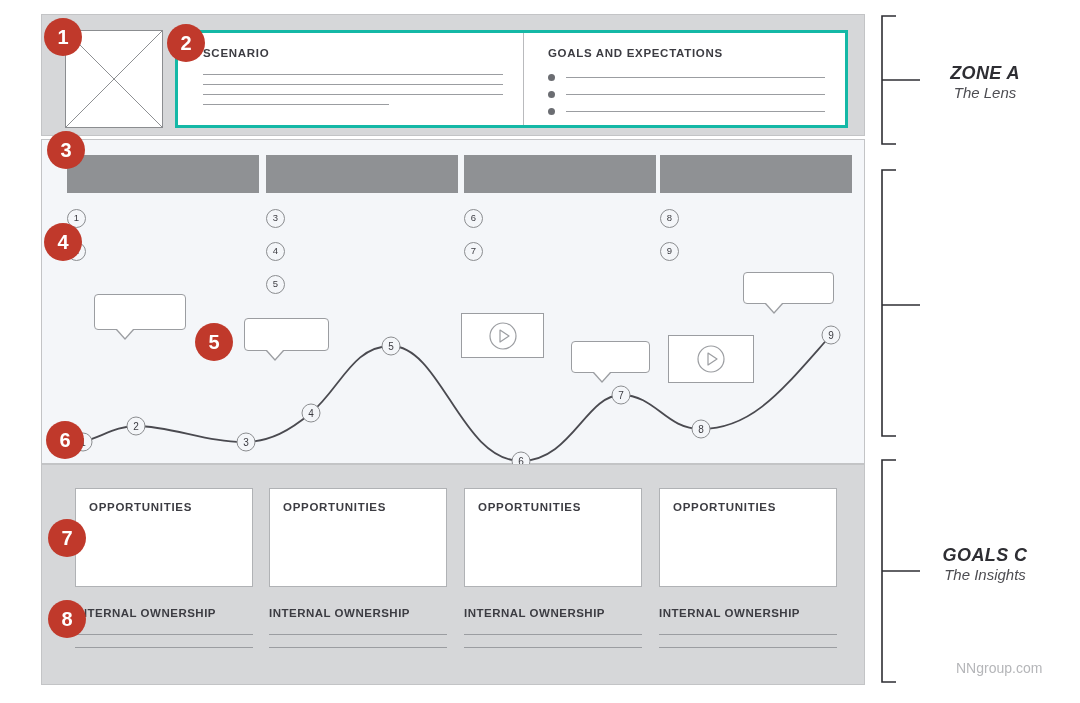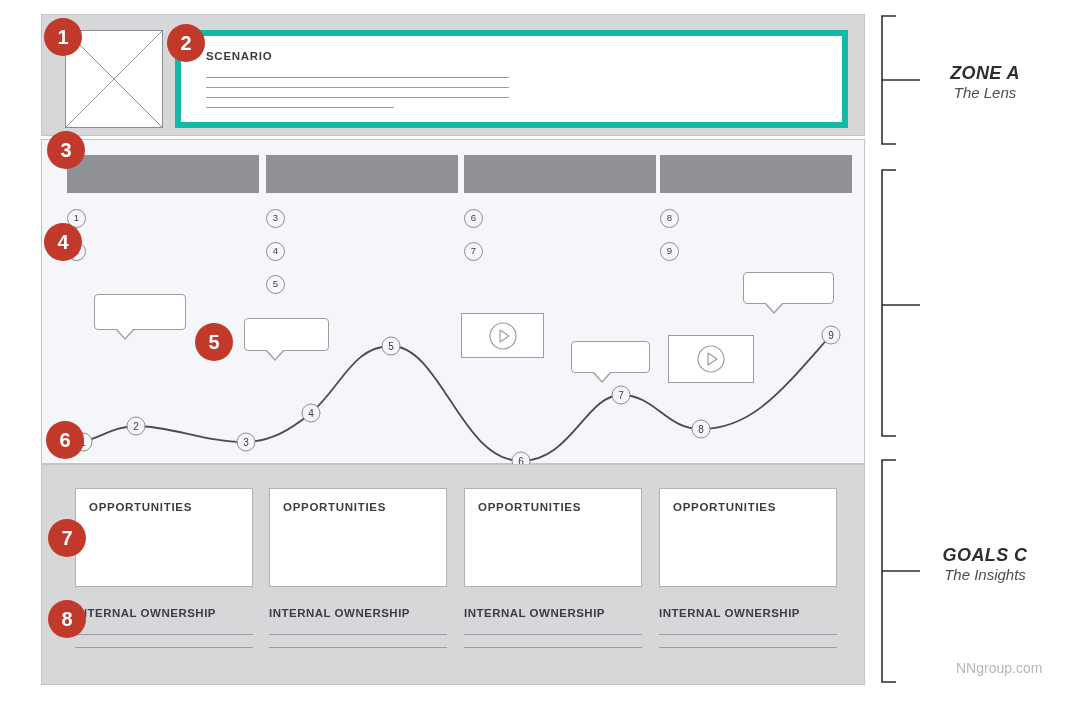--- a/index.html
+++ b/index.html
@@ -56,21 +56,21 @@
     border: 1px solid #8b8d90;
     box-sizing: border-box;
   }
   .thumb-box svg { display: block; width: 100%; height: 100%; }
 
   .zone-a-card {
     position: absolute;
     left: 175px; top: 30px;
     width: 673px; height: 98px;
     background: #ffffff;
-    border: 6px solid #14b8a6;
+    border: 3px solid #14b8a6;
     box-sizing: border-box;
     display: flex;
   }
   .za-col {
     box-sizing: border-box;
     padding: 14px 20px 0 25px;
   }
   .za-col.left { width: 348px; }
   .za-col.right { width: 325px; border-left: 1px solid #b9babd; padding-left: 24px; }
 
@@ -317,20 +317,35 @@
   </div>
 
   <div class="zone-a-card">
     <div class="za-col left">
       <div class="sect-title">SCENARIO</div>
       <div class="rule w100"></div>
       <div class="rule w100"></div>
       <div class="rule w100"></div>
       <div class="rule w62"></div>
     </div>
+    <div class="za-col right">
+      <div class="sect-title">GOALS AND EXPECTATIONS</div>
+      <div class="bullet-row">
+        <span class="bullet-dot"></span>
+        <span class="bullet-rule"></span>
+      </div>
+      <div class="bullet-row">
+        <span class="bullet-dot"></span>
+        <span class="bullet-rule"></span>
+      </div>
+      <div class="bullet-row">
+        <span class="bullet-dot"></span>
+        <span class="bullet-rule"></span>
+      </div>
+    </div>
   </div>
 
   <div class="zone-b-panel"></div>
 
   <div class="bcols">
 
     <div class="bcol">
       <div class="bhead"></div>
       <div class="bnum-list">
         <div class="bnum-row">

